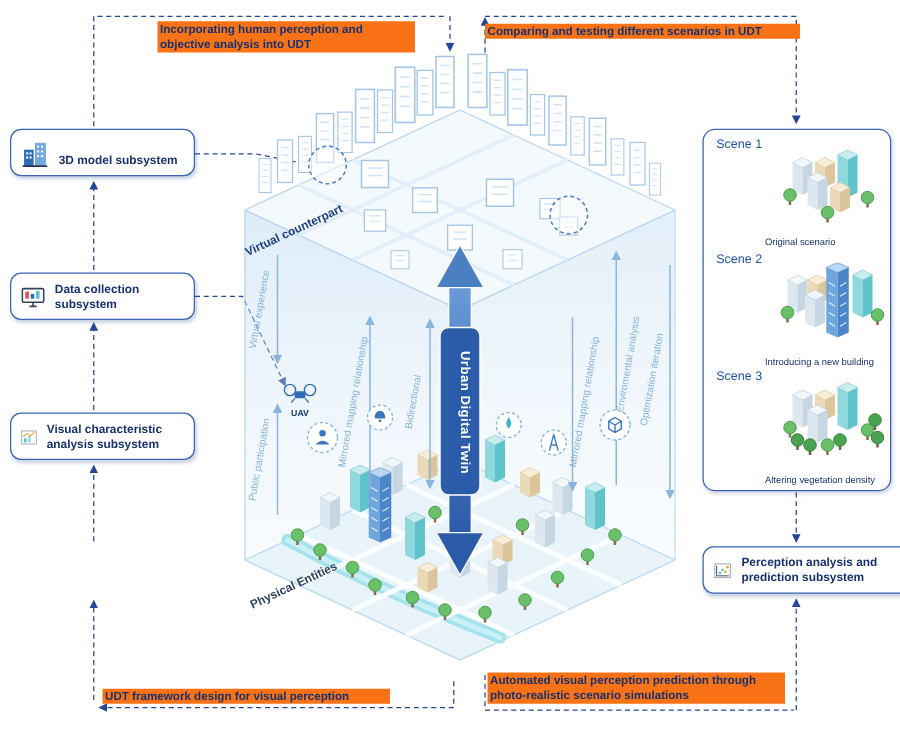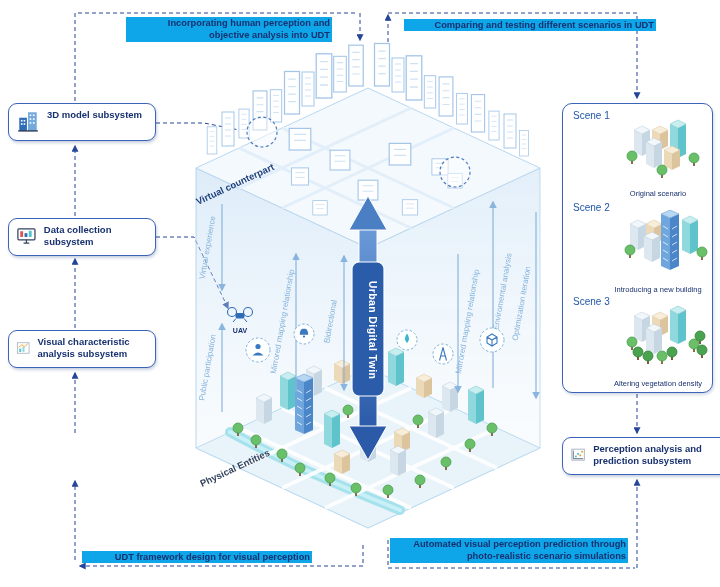--- a/index.html
+++ b/index.html
@@ -1,29 +1,29 @@
 <!DOCTYPE html>
 <html><head>
 <meta charset="utf-8">
 <style>
   *{margin:0;padding:0;box-sizing:border-box}
   html,body{background:#fff}
   body{font-family:"Liberation Sans",sans-serif}
   .canvas{position:relative;width:720px;height:587px;background:#fff;overflow:hidden}
   .bgsvg{position:absolute;left:0;top:0;z-index:1}
-  .cap{position:absolute;font-size:9.3px;font-weight:bold;color:#17316f;text-align:right;line-height:1.32;z-index:2;background:#0ea5e9;padding:0 2px}
+  .cap{position:absolute;font-size:9.3px;font-weight:bold;color:#17316f;text-align:left;line-height:1.32;z-index:2;background:#f97316;padding:0 2px}
   .subsys{position:absolute;left:8px;width:148px;min-height:38px;background:#fff;border:1.5px solid #3b63b8;border-radius:9px;
-          box-shadow:1px 2px 3px rgba(40,70,130,.25);display:flex;align-items:flex-start;gap:7px;padding:5px 7px;z-index:2}
+          box-shadow:1px 2px 3px rgba(40,70,130,.25);display:flex;align-items:flex-end;gap:7px;padding:5px 7px;z-index:2}
   .subsys .txt{font-size:9.5px;font-weight:bold;color:#17316f;line-height:1.25}
   .panel{position:absolute;left:562px;top:103px;width:151px;height:290px;background:#fff;border:1.5px solid #3b63b8;border-radius:10px;
          box-shadow:1px 2px 3px rgba(40,70,130,.2);z-index:2}
   .scene{position:absolute;left:0;width:100%}
   .scene-title{position:absolute;left:10px;top:0;font-size:10px;font-weight:normal;color:#1f55a8}
   .scene-art{position:absolute;right:2px;top:8px}
-  .scene-cap{position:absolute;right:8px;bottom:0;width:92px;font-size:7.5px;color:#17316f;text-align:center;line-height:1.25}
+  .scene-cap{position:absolute;right:8px;bottom:0;width:92px;font-size:7.5px;color:#17316f;text-align:left;line-height:1.25}
   svg text{font-family:"Liberation Sans",sans-serif}
   .lbB{fill:#85b3dc;font-size:8px}
   .lbN{fill:#1d3f7d;font-size:9.5px;font-weight:bold}
   .lbP{fill:#33435e;font-size:9.5px;font-weight:bold}
   .udtT{fill:#fff;font-size:10.5px;font-weight:bold;letter-spacing:.4px}
   .uavT{fill:#17316f;font-size:7px;font-weight:bold}
 </style>
 </head>
 <body>
 
@@ -258,21 +258,21 @@
         <circle cx="232" cy="312" r="4.5" fill="none" stroke="#2f6db8" stroke-width="1.1"></circle>
         <circle cx="248" cy="312" r="4.5" fill="none" stroke="#2f6db8" stroke-width="1.1"></circle>
         <rect x="235.5" y="313" width="9" height="5.5" rx="2" fill="#2f6db8"></rect>
         <path d="M236,318.5 L233,322 M244,318.5 L247,322" stroke="#2f6db8" stroke-width="1"></path>
       </g>
       <text class="uavT" text-anchor="middle" x="240" y="333">UAV</text>
     </g>
   </svg>
 
   <div class="cap" style="left:126px;top:17px;width:206px">Incorporating human perception and objective analysis into UDT</div>
-  <div class="cap" style="left:404px;top:19px;width:252px">Comparing and testing different scenarios in UDT</div>
+  <div class="cap" style="left:388px;top:19px;width:252px">Comparing and testing different scenarios in UDT</div>
   <div class="cap" style="left:82px;top:551px;width:230px">UDT framework design for visual perception</div>
   <div class="cap" style="left:390px;top:538px;width:238px">Automated visual perception prediction through photo-realistic scenario simulations</div>
 
   <div class="subsys" style="top:103px">
     <svg width="24" height="24" viewBox="0 0 22 22">
       <rect x="3" y="8" width="7" height="12" fill="#2f6db8"></rect>
         <rect x="11" y="3" width="8" height="17" fill="#74a9dc"></rect>
       <g fill="#ffffff">
           <rect x="4.5" y="10" width="1.5" height="1.5"></rect>
           <rect x="7" y="10" width="1.5" height="1.5"></rect>

